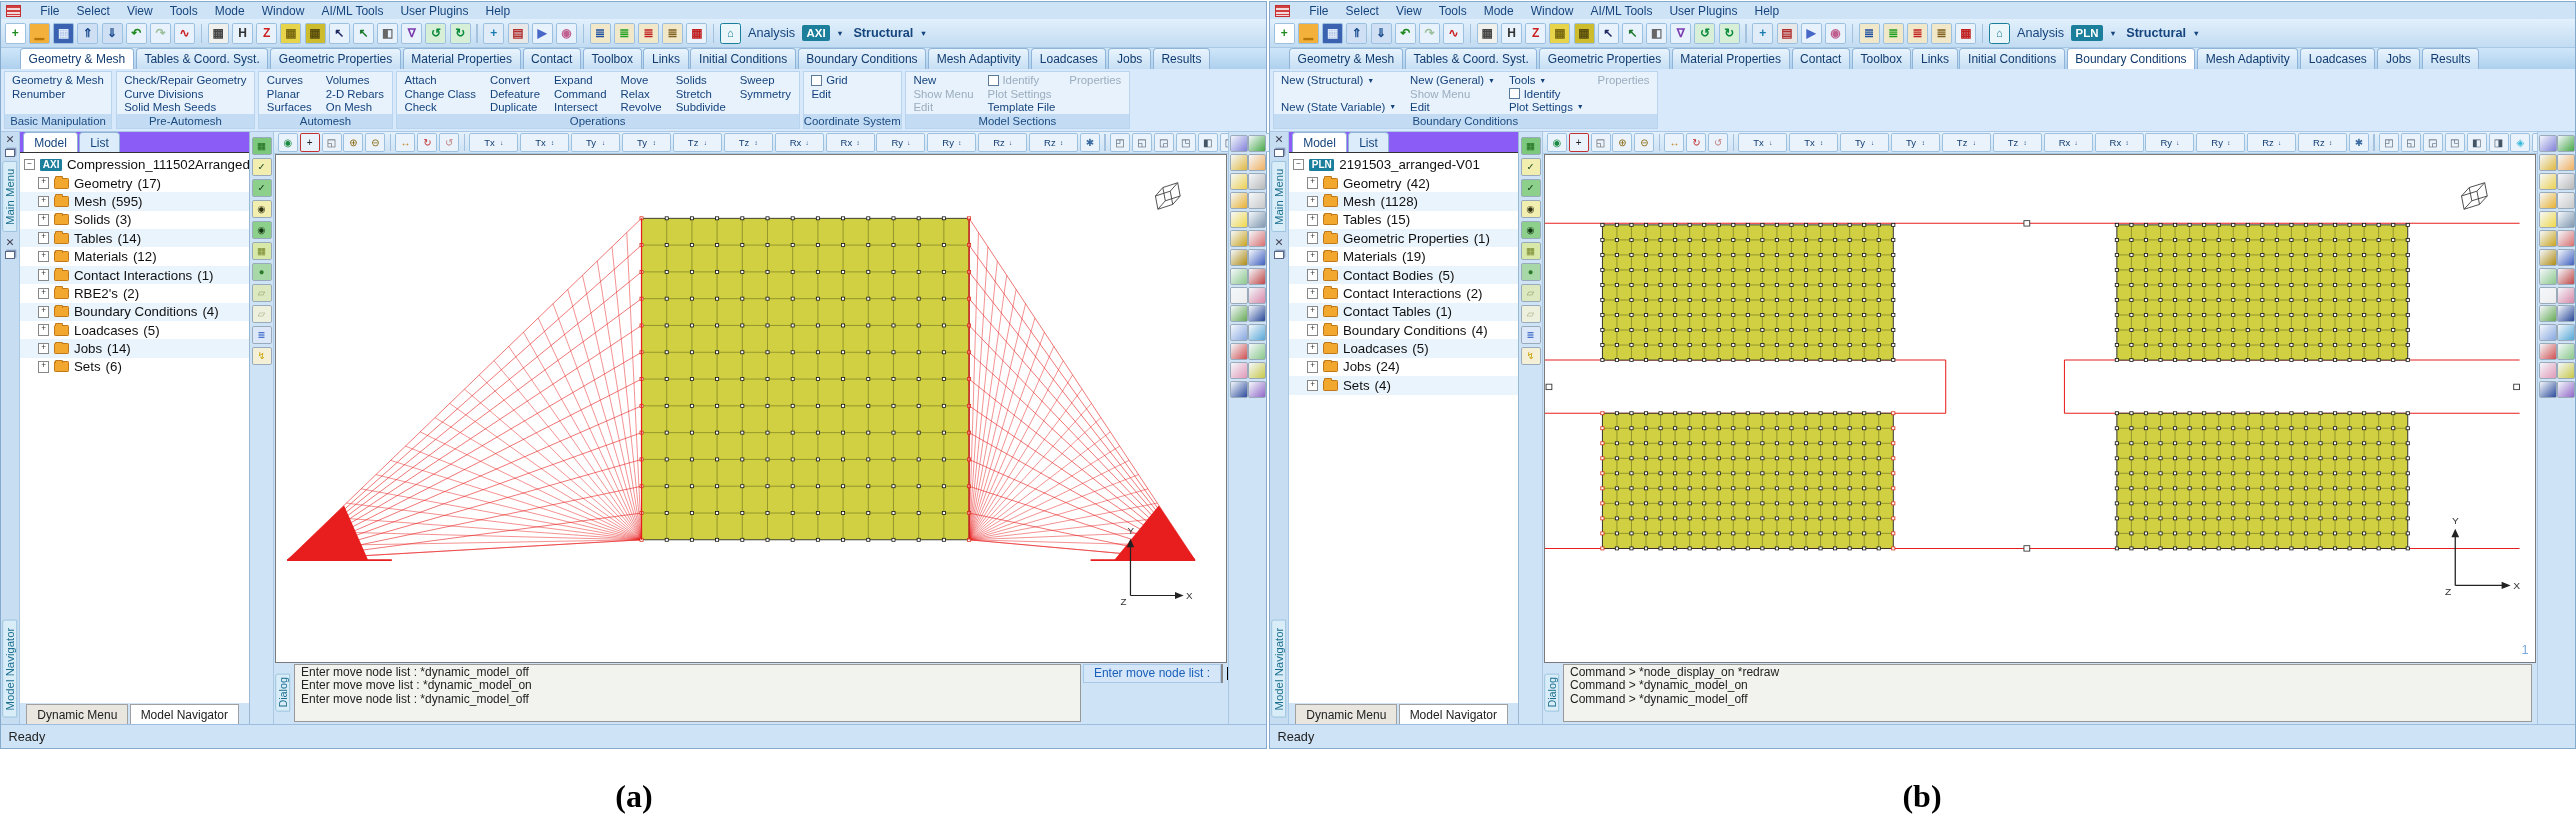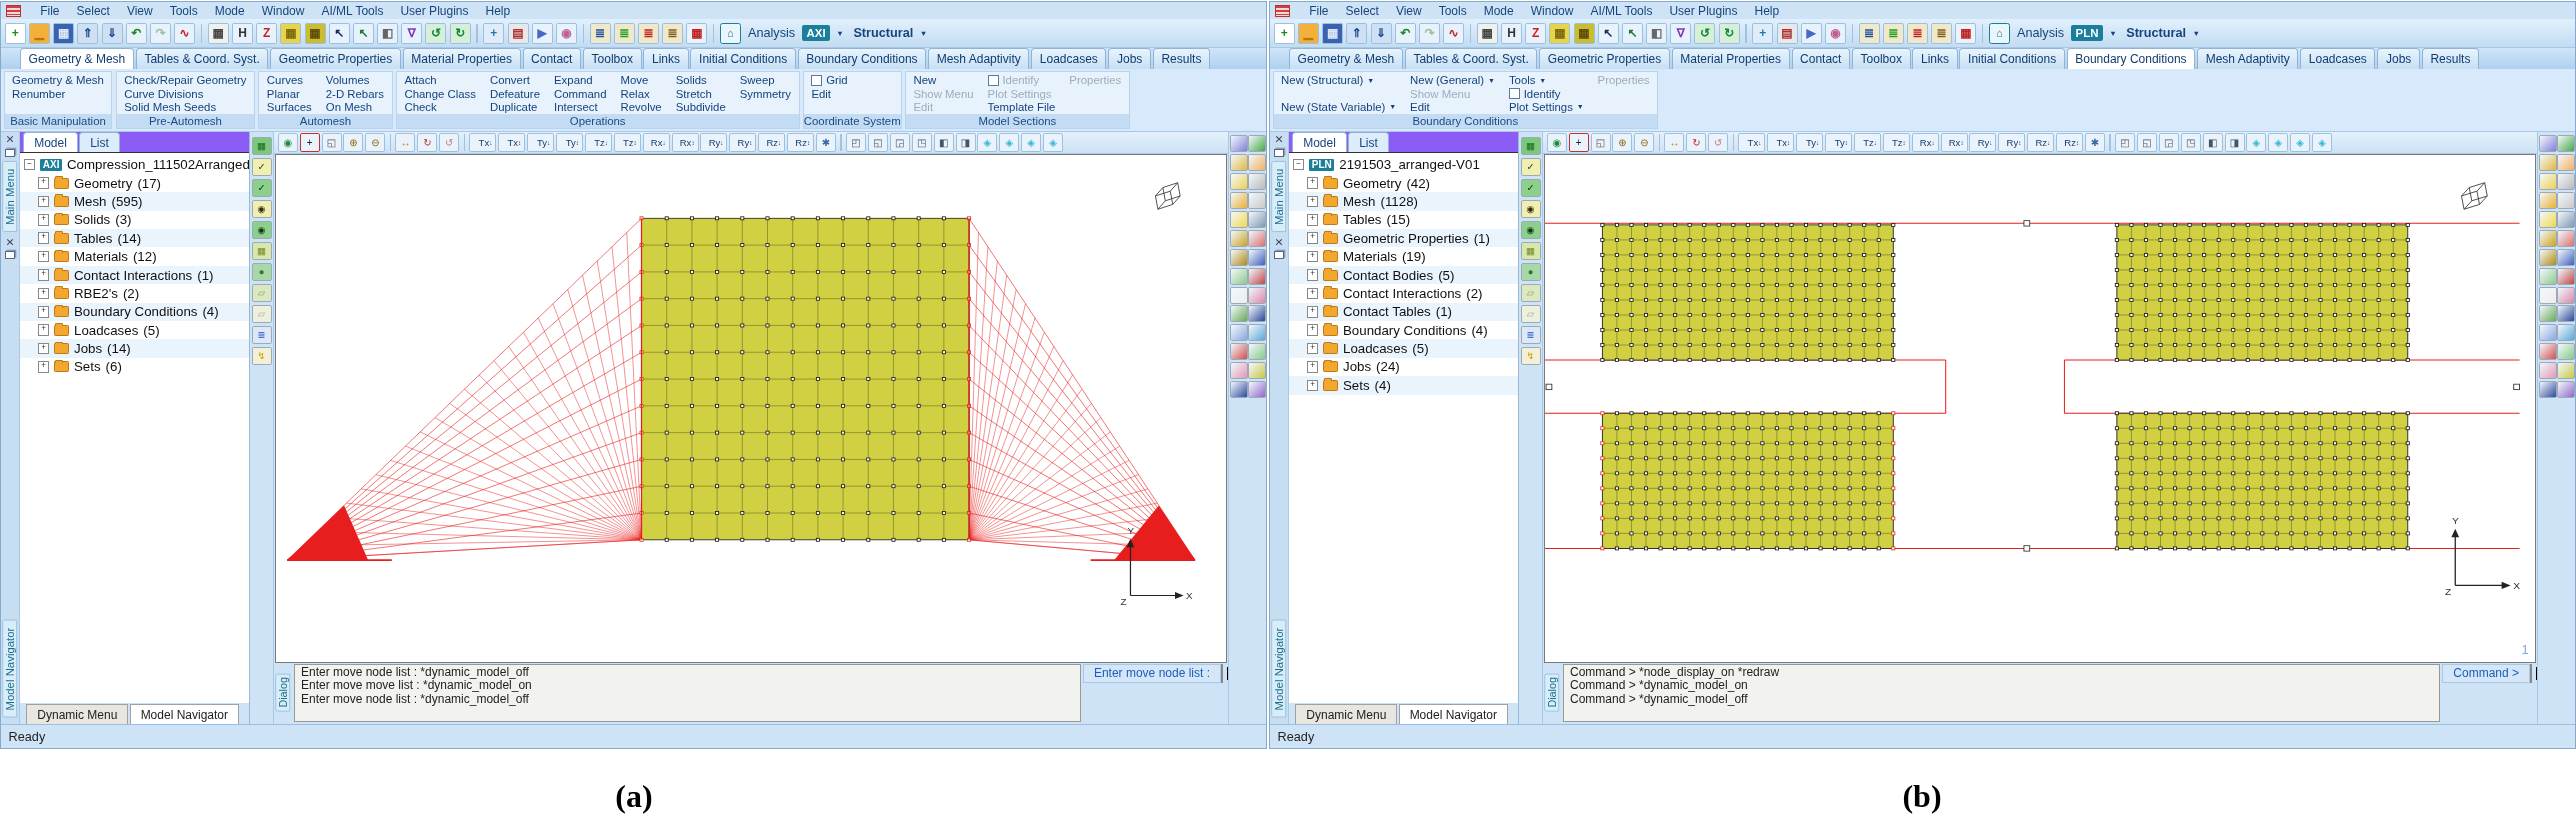--- a/index.html
+++ b/index.html
@@ -79,21 +79,21 @@
   .gicon{width:18px;height:16.5px;border:0.6px solid #99aabb;border-radius:1.9px;display:flex;
     align-items:center;justify-content:center;font-size:9.5px;}
   
   .centercol{flex:1;display:flex;flex-direction:column;min-width:0;}
   .vptools{height:21.5px;flex:none;background:linear-gradient(#e4f1fc,#cde2f4);border-bottom:0.6px solid #a8c8e4;
     display:flex;align-items:center;gap:1.9px;padding-left:3.8px;}
   .vti{width:18px;height:16.5px;flex:none;border:0.6px solid #9cc0e0;border-radius:1.9px;background:#eaf3fc;
     display:flex;align-items:center;justify-content:center;font-size:10px;}
   .vti.fit{border:1.3px solid #c03030;}
   .trb{min-width:19px;height:16.5px;flex:none;border:0.6px solid #9cc0e0;border-radius:1.9px;background:#eaf3fc;
-    display:flex;align-items:center;justify-content:flex-end;font-size:9.5px;color:#123c70;padding:0 3px;}
+    display:flex;align-items:center;justify-content:space-between;font-size:9.5px;color:#123c70;padding:0 14px;}
   .trb small{font-size:6.3px;}
   .vsep{width:1.3px;height:16.5px;background:#a4c2de;margin:0 2.5px;flex:none;}
   .viewport{flex:1;background:#fff;border:0.6px solid #7a7a7a;margin:0 1.3px;position:relative;min-height:0;}
   .viewport svg{position:absolute;left:0;top:0;width:100%;height:100%;}
   
   .consolearea{height:58px;flex:none;display:flex;gap:3.2px;background:#cfe3f6;padding:1.3px 5px 2.5px 1.3px;}
   .dlgtab{writing-mode:vertical-rl;transform:rotate(180deg);color:#1b6e8e;font-size:10.8px;background:#d9edf9;
     border:0.6px solid #9cc4dd;padding:2.5px 0.6px;align-self:center;border-radius:0 2.5px 2.5px 0;}
   .conright{flex:1;display:flex;flex-direction:row;gap:1.9px;min-width:0;}
   .conout{flex:1;background:#f2f2ee;border:0.6px solid #989898;font-size:12px;color:#222;
@@ -2205,26 +2205,20 @@
             </svg>
           </div>
           <div class="consolearea">
             <div class="dlgtab">Dialog</div>
             <div class="conright">
               <div class="conout">
                 <div>Command &gt; *node_display_on *redraw</div>
                 <div>Command &gt; *dynamic_model_on</div>
                 <div>Command &gt; *dynamic_model_off</div>
               </div>
-              <div class="promptrow">
-                <div class="plabel">Command &gt;</div>
-                <div class="pinput">
-                  <div class="caret"></div>
-                </div>
-              </div>
             </div>
           </div>
         </div>
         <div class="righttools">
           <div class="rico" style="background: linear-gradient(135deg, rgb(244, 248, 252), rgb(128, 128, 216));"></div>
           <div class="rico" style="background: linear-gradient(135deg, rgb(244, 248, 252), rgb(72, 168, 72));"></div>
           <div class="rico" style="background: linear-gradient(135deg, rgb(244, 248, 252), rgb(224, 184, 64));"></div>
           <div class="rico" style="background: linear-gradient(135deg, rgb(244, 248, 252), rgb(240, 176, 96));"></div>
           <div class="rico" style="background: linear-gradient(135deg, rgb(244, 248, 252), rgb(236, 208, 80));"></div>
           <div class="rico" style="background: linear-gradient(135deg, rgb(244, 248, 252), rgb(184, 184, 184));"></div>

